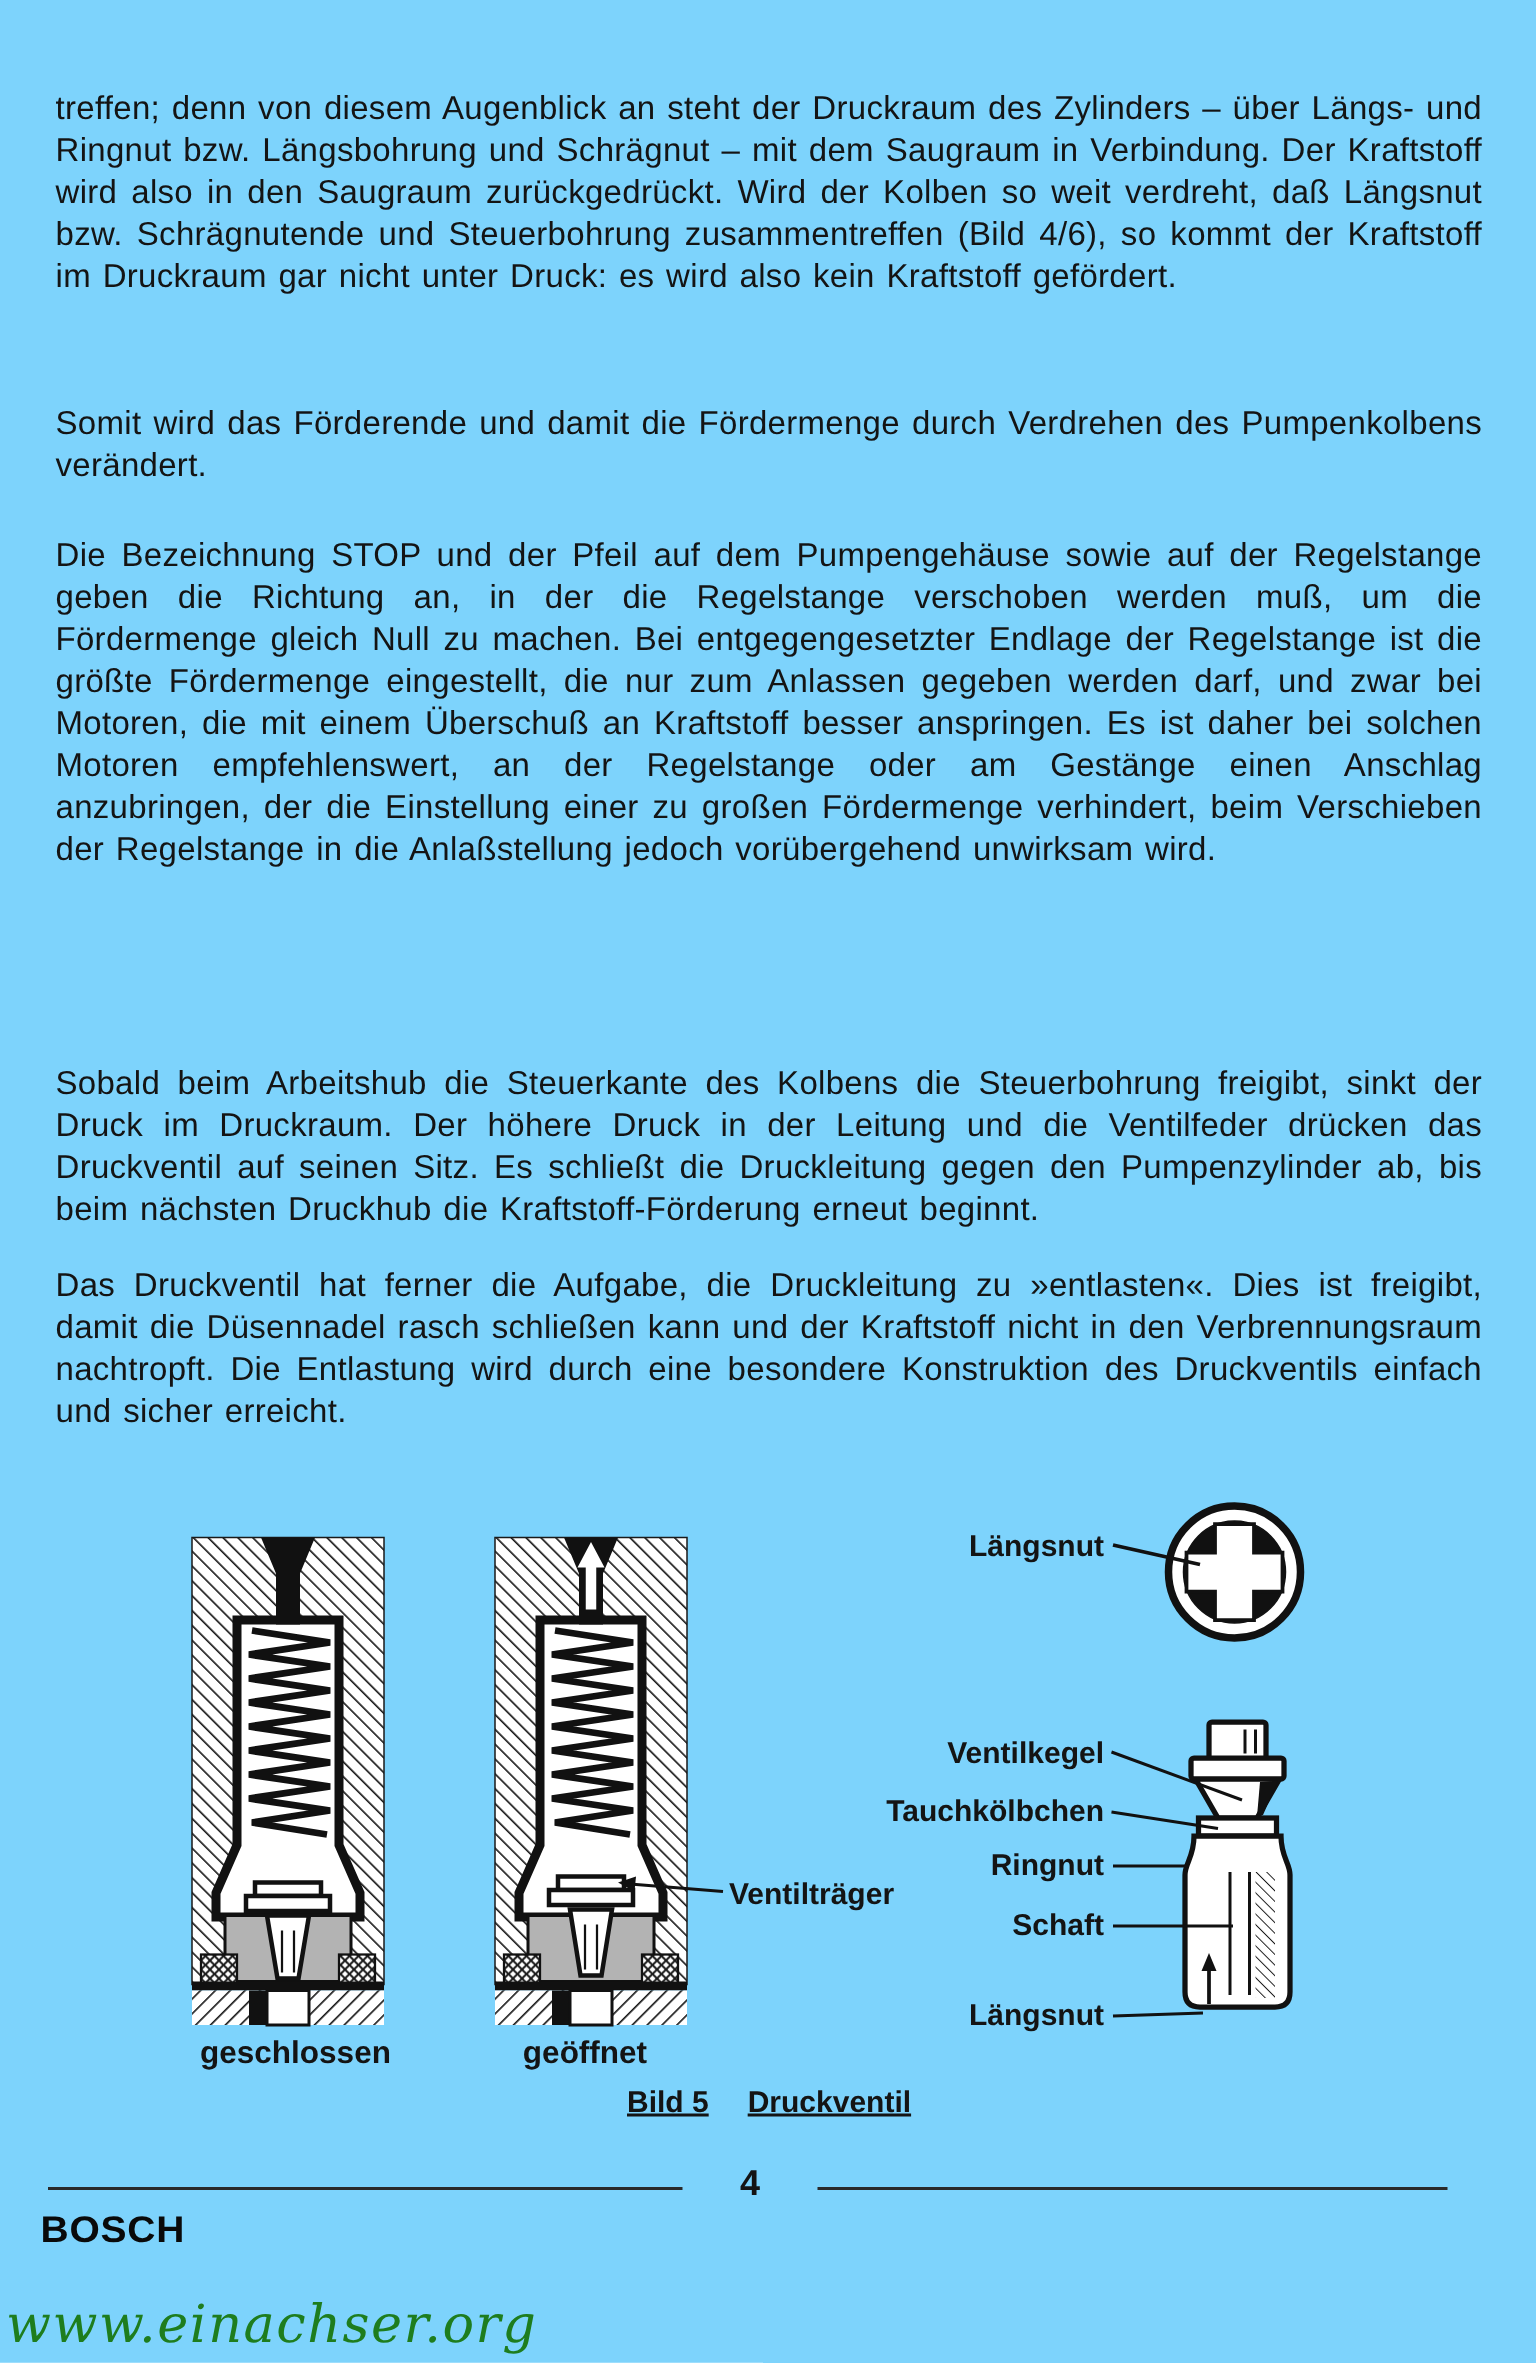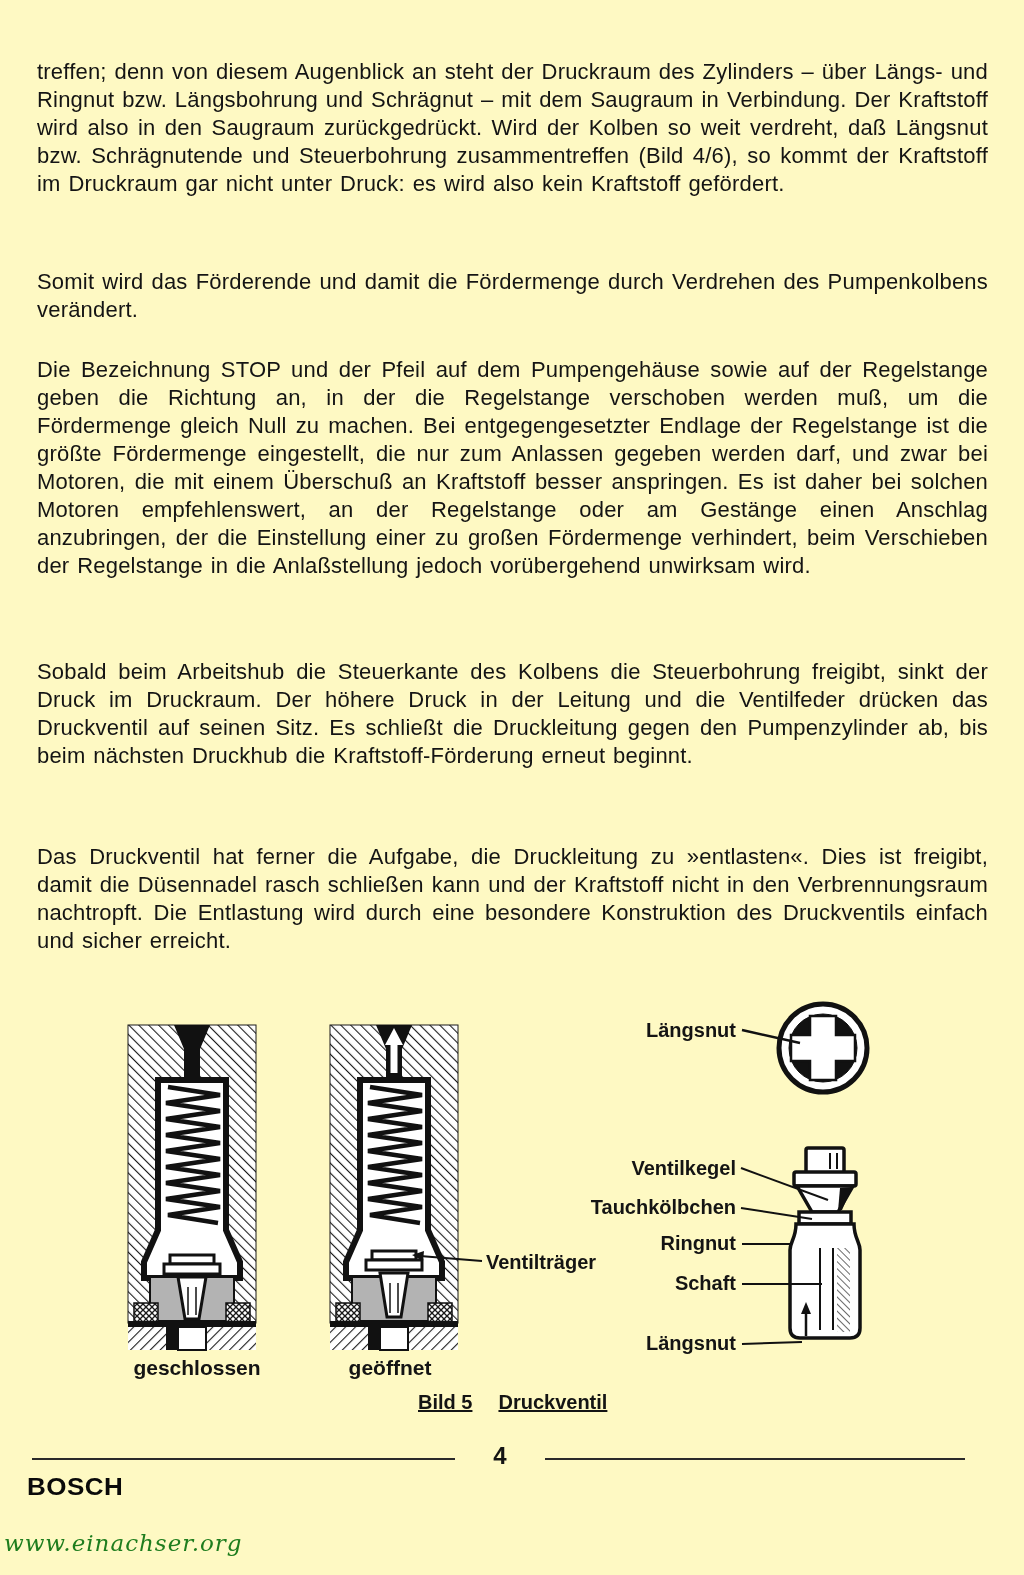--- a/index.html
+++ b/index.html
@@ -1,47 +1,47 @@
 <!DOCTYPE html>
 <html><head>
 <meta charset="utf-8">
 <style>
   html,body{margin:0;padding:0;}
   body{width:1024px;height:1575px;background:#ffffff;position:relative;
        font-family:"Liberation Sans", sans-serif;color:#111;}
-  .page{position:absolute;inset:0;width:1024px;height:1575px;background:#fef9c3;overflow:hidden;}
+  .page{position:absolute;inset:0;width:1024px;height:1575px;background:#7dd3fc;overflow:hidden;}
   .body-text{position:absolute;left:37px;width:951px;margin:0;
              font-size:22px;line-height:28px;text-align:justify;
              letter-spacing:0.2px;word-spacing:1.5px;color:#141414;}
   .body-text b{font-weight:normal;}
   .heading{position:absolute;left:37px;width:951px;margin:0;font-size:22px;line-height:28px;color:#141414;}
   .fig-caption{position:absolute;top:1391px;left:418px;font-size:20px;font-weight:bold;color:#141414;text-decoration:underline;}
   .fig-caption .gap{display:inline-block;width:26px;}
   .rule{position:absolute;top:1458px;border-top:2px solid #2a2a2a;height:0;}
   .rule.left{left:32px;width:423px;}
   .rule.right{left:545px;width:420px;}
   .page-number{position:absolute;top:1442px;left:478px;width:44px;text-align:center;
                font-size:24px;font-weight:bold;color:#141414;}
   .bosch-logo{position:absolute;top:1471px;left:27px;font-size:26px;font-weight:900;
               letter-spacing:0.5px;color:#0a0a0a;transform:scaleY(0.95);}
   .watermark{position:absolute;top:1530px;left:4px;font-family:"DejaVu Serif", serif;
-             font-style:italic;font-size:23px;letter-spacing:1px;color:#1e7d1e;}
+             font-style:italic;font-size:35px;letter-spacing:1px;color:#1e7d1e;}
   svg text{font-family:"Liberation Sans", sans-serif;}
   .fig-label{font-size:20px;font-weight:bold;fill:#141414;}
   .fig-sub{font-size:21px;font-weight:bold;fill:#141414;}
 </style>
 </head>
 <body>
 
 <div class="page">
 
   <p class="body-text" style="top:58px">treffen; denn von diesem Augenblick an steht der Druckraum des Zylinders – über Längs- und Ringnut bzw. Längsbohrung und Schrägnut – mit dem Saugraum in Verbindung. Der Kraftstoff wird also in den Saugraum zurückgedrückt. Wird der Kolben so weit verdreht, daß Längsnut bzw. Schrägnutende und Steuerbohrung zusammentreffen (Bild 4/6), so kommt der Kraftstoff im Druckraum gar nicht unter Druck: es wird also kein Kraftstoff gefördert.</p>
   <p class="body-text" style="top:268px">Somit wird das Förderende und damit die Fördermenge durch Verdrehen des Pumpenkolbens verändert.</p>
   <p class="body-text" style="top:356px"><span>Die Bezeichnung STOP und der Pfeil auf dem Pumpengehäuse sowie auf der Regelstange geben die Richtung an, in der die Regelstange verschoben werden muß, um die Fördermenge gleich Null zu machen. Bei entgegengesetzter Endlage der Regelstange ist die größte Fördermenge eingestellt, die </span><b>nur zum Anlassen</b><span> gegeben werden darf, und zwar bei Motoren, die mit einem Überschuß an Kraftstoff besser anspringen. Es ist daher bei solchen Motoren empfehlenswert, an der Regelstange oder am Gestänge einen Anschlag anzubringen, der die Einstellung einer zu großen Fördermenge verhindert, beim Verschieben der Regelstange in die Anlaßstellung jedoch vorübergehend unwirksam wird.</span></p>
-  <p class="body-text" style="top:658px">Sobald beim Arbeitshub die Steuerkante des Kolbens die Steuerbohrung freigibt, sinkt der Druck im Druckraum. Der höhere Druck in der Leitung und die Ventilfeder drücken das Druckventil auf seinen Sitz. Es schließt die Druckleitung gegen den Pumpenzylinder ab, bis beim nächsten Druckhub die Kraftstoff-Förderung erneut beginnt.</p>
+  <p class="body-text" style="top:708px">Sobald beim Arbeitshub die Steuerkante des Kolbens die Steuerbohrung freigibt, sinkt der Druck im Druckraum. Der höhere Druck in der Leitung und die Ventilfeder drücken das Druckventil auf seinen Sitz. Es schließt die Druckleitung gegen den Pumpenzylinder ab, bis beim nächsten Druckhub die Kraftstoff-Förderung erneut beginnt.</p>
   <p class="body-text" style="top:843px">Das Druckventil hat ferner die Aufgabe, die Druckleitung zu »entlasten«. Dies ist freigibt, damit die Düsennadel rasch schließen kann und der Kraftstoff nicht in den Verbrennungsraum nachtropft. Die Entlastung wird durch eine besondere Konstruktion des Druckventils einfach und sicher erreicht.</p>
 
   <svg width="1024" height="392" viewBox="0 0 1024 392" style="position:absolute;top:998px;left:0">
     <defs>
       <pattern id="h1" width="7" height="7" patternUnits="userSpaceOnUse" patternTransform="rotate(-45)">
         <rect width="7" height="7" fill="#ffffff"></rect>
         <line x1="0" y1="0" x2="0" y2="7" stroke="#1a1a1a" stroke-width="2.2"></line>
       </pattern>
       <pattern id="h2" width="7" height="7" patternUnits="userSpaceOnUse" patternTransform="rotate(45)">
         <rect width="7" height="7" fill="#ffffff"></rect>

